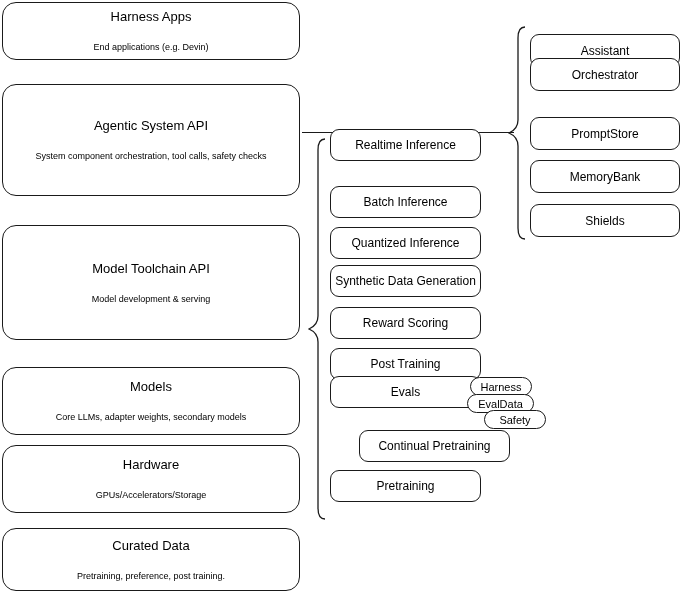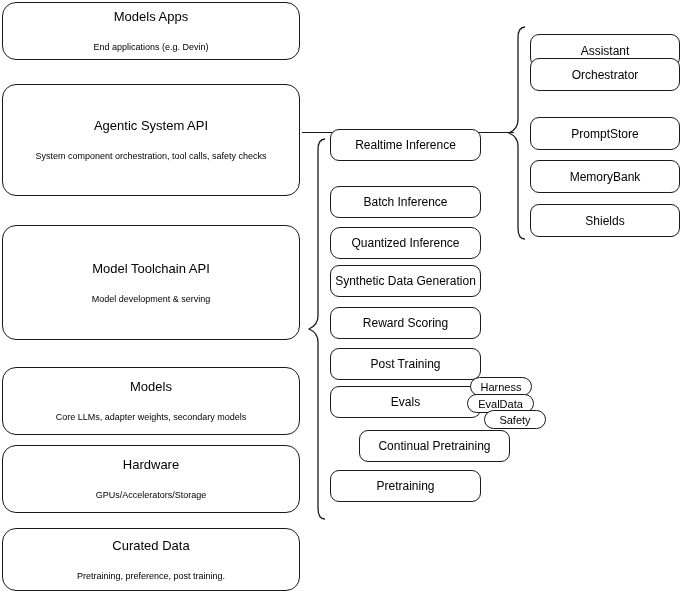--- a/index.html
+++ b/index.html
@@ -108,21 +108,21 @@
     stroke: #1a1a1a;
     stroke-width: 1.3;
   }
 </style>
 </head>
 <body>
 
 <div id="canvas">
 
   <div class="box layer" style="top:2px;height:58px;">
-    <div class="title">Models Apps</div>
+    <div class="title">Harness Apps</div>
     <div class="subtitle">End applications (e.g. Devin)</div>
   </div>
 
   <div class="box layer" style="top:84px;height:112px;">
     <div class="title">Agentic System API</div>
     <div class="subtitle">System component orchestration, tool calls, safety checks</div>
   </div>
 
   <div class="box layer" style="top:225px;height:115px;">
     <div class="title">Model Toolchain API</div>
@@ -149,33 +149,33 @@
   <svg class="brace" style="left:308px;top:138px;" width="18" height="382" viewBox="0 0 18 382">
     <path d="M17,1 C11,1 10,6 10,12 L10,178 C10,184 8,188 1,191 C8,194 10,198 10,204 L10,370 C10,376 11,381 17,381"></path>
   </svg>
 
   <div class="box mid" style="top:129px;">
     <div class="label">Realtime Inference</div>
   </div>
   <div class="box mid" style="top:186px;">
     <div class="label">Batch Inference</div>
   </div>
-  <div class="box mid" style="top:227px;border-radius:10px;">
+  <div class="box mid" style="top:227px;">
     <div class="label">Quantized Inference</div>
   </div>
   <div class="box mid" style="top:265px;">
     <div class="label">Synthetic Data Generation</div>
   </div>
   <div class="box mid" style="top:307px;">
     <div class="label">Reward Scoring</div>
   </div>
   <div class="box mid" style="top:348px;">
     <div class="label">Post Training</div>
   </div>
-  <div class="box mid" style="top:386px;">
+  <div class="box mid" style="top:376px;">
     <div class="label">Evals</div>
   </div>
   <div class="box mid" style="top:430px;margin-left:29px;">
     <div class="label">Continual Pretraining</div>
   </div>
   <div class="box mid" style="top:470px;">
     <div class="label">Pretraining</div>
   </div>
 
   <div class="pill" style="left:470px;top:377px;width:62px;">

